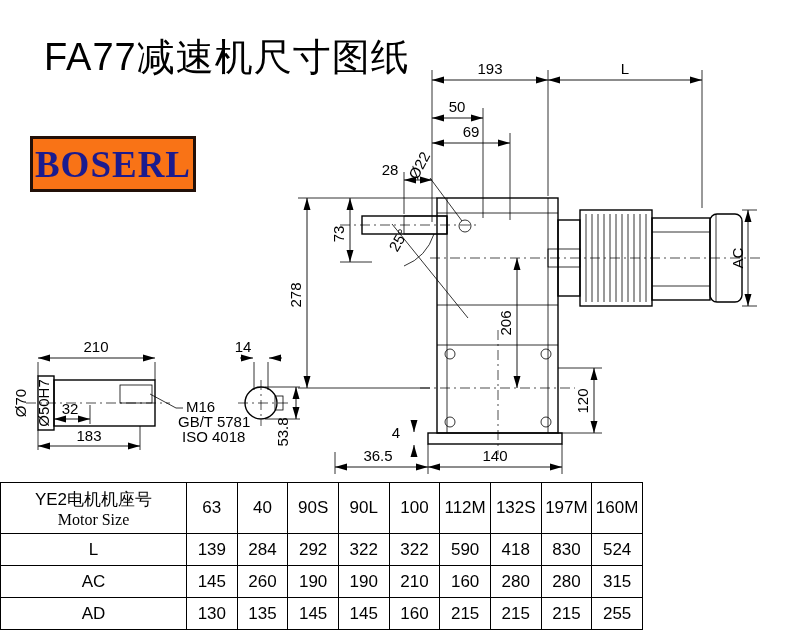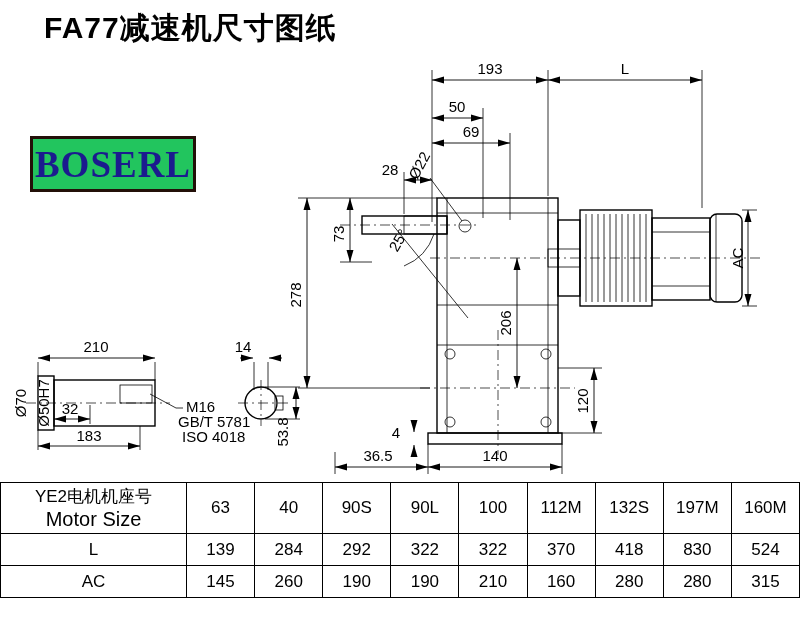--- a/index.html
+++ b/index.html
@@ -1,35 +1,35 @@
 <!DOCTYPE html>
 <html><head>
 <meta charset="utf-8">
 <style>
   html,body { margin:0; padding:0; background:#fff; }
   .stage { position:relative; width:800px; height:633px; background:#fff; overflow:hidden;
            font-family:"Liberation Sans", sans-serif; color:#000; }
-  .title { position:absolute; left:44px; top:8px; font-size:30px; font-weight:bold;
+  .title { position:absolute; left:44px; top:32px; font-size:38px; font-weight:normal;
            letter-spacing:1px; font-family:"Liberation Sans", sans-serif; }
   .logo { position:absolute; left:30px; top:136px; width:160px; height:50px;
-          border:3px solid #231008; background:#22c55e; display:flex; align-items:center; justify-content:center; }
+          border:3px solid #231008; background:#f97316; display:flex; align-items:center; justify-content:center; }
   .logo span { font-family:"Liberation Serif", serif; font-size:37px; font-weight:bold; color:#1b1b8e; letter-spacing:1px; }
   svg.drawing { position:absolute; left:0; top:0; }
   svg text { font-family:"Liberation Sans", sans-serif; font-size:15px; fill:#000; }
   .o  { fill:none; stroke:#000; stroke-width:1.4; }
   .t  { fill:none; stroke:#000; stroke-width:0.8; }
   .dim { fill:none; stroke:#000; stroke-width:0.9; }
   .cl { fill:none; stroke:#000; stroke-width:0.7; stroke-dasharray:10 4 2 4; }
-  table.spec { position:absolute; left:0; top:482px; width:800px; border-collapse:collapse;
+  table.spec { position:absolute; left:0; top:482px; width:643px; border-collapse:collapse;
                table-layout:fixed; font-size:17px; background:#fff; }
   table.spec th, table.spec td { border:1px solid #000; text-align:center; vertical-align:middle;
                padding:0; font-weight:normal; height:31px; }
   table.spec tr.hdr th { height:50px; }
   table.spec col.corner { width:186px; }
-  .corner-l2 { font-family:Liberation Sans, sans-serif; font-size:20px; }
+  .corner-l2 { font-family:Liberation Serif, serif; font-size:16px; }
 </style>
 </head>
 <body>
 
 <div class="stage">
 
   <div class="title">FA77减速机尺寸图纸</div>
 
   <div class="logo">
     <span>BOSERL</span>
@@ -223,33 +223,45 @@
       <th>197M</th>
       <th>160M</th>
     </tr>
     <tr>
       <th>L</th>
       <td>139</td>
       <td>284</td>
       <td>292</td>
       <td>322</td>
       <td>322</td>
-      <td>370</td>
+      <td>590</td>
       <td>418</td>
       <td>830</td>
       <td>524</td>
     </tr>
     <tr>
       <th>AC</th>
       <td>145</td>
       <td>260</td>
       <td>190</td>
       <td>190</td>
       <td>210</td>
       <td>160</td>
       <td>280</td>
       <td>280</td>
       <td>315</td>
     </tr>
+    <tr>
+      <th>AD</th>
+      <td>130</td>
+      <td>135</td>
+      <td>145</td>
+      <td>145</td>
+      <td>160</td>
+      <td>215</td>
+      <td>215</td>
+      <td>215</td>
+      <td>255</td>
+    </tr>
   </tbody>
     </table>
 
 </div>
 
 </body></html>

